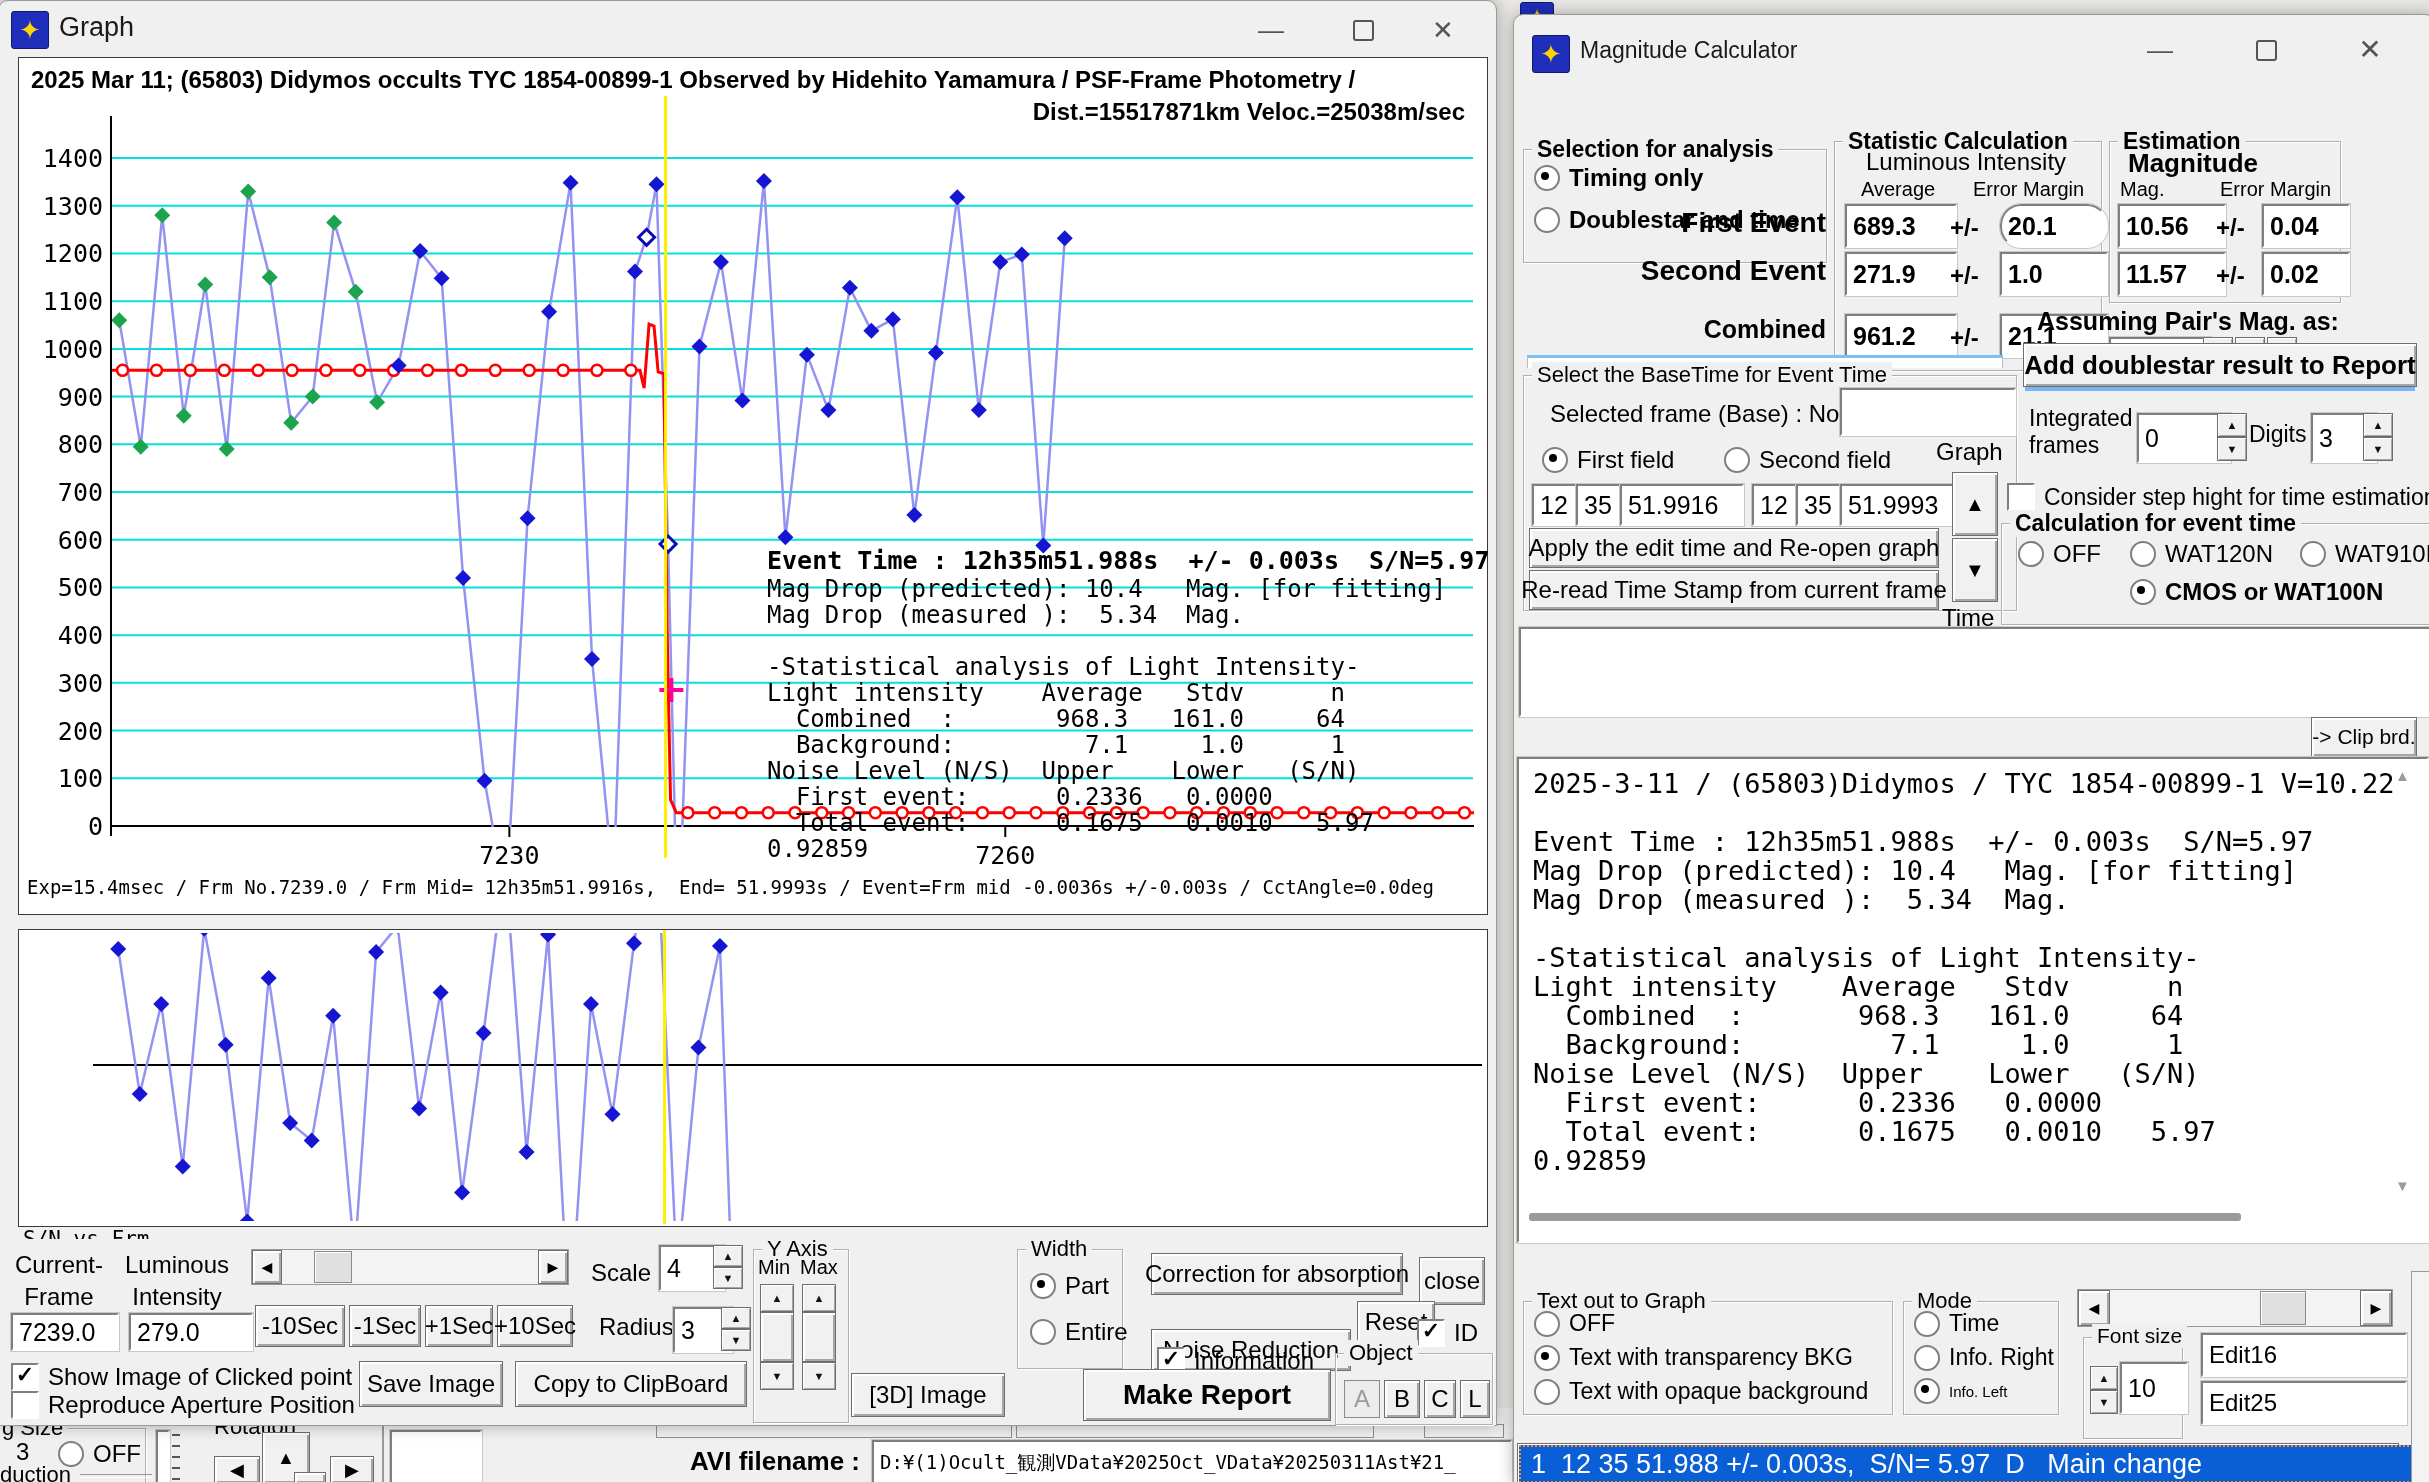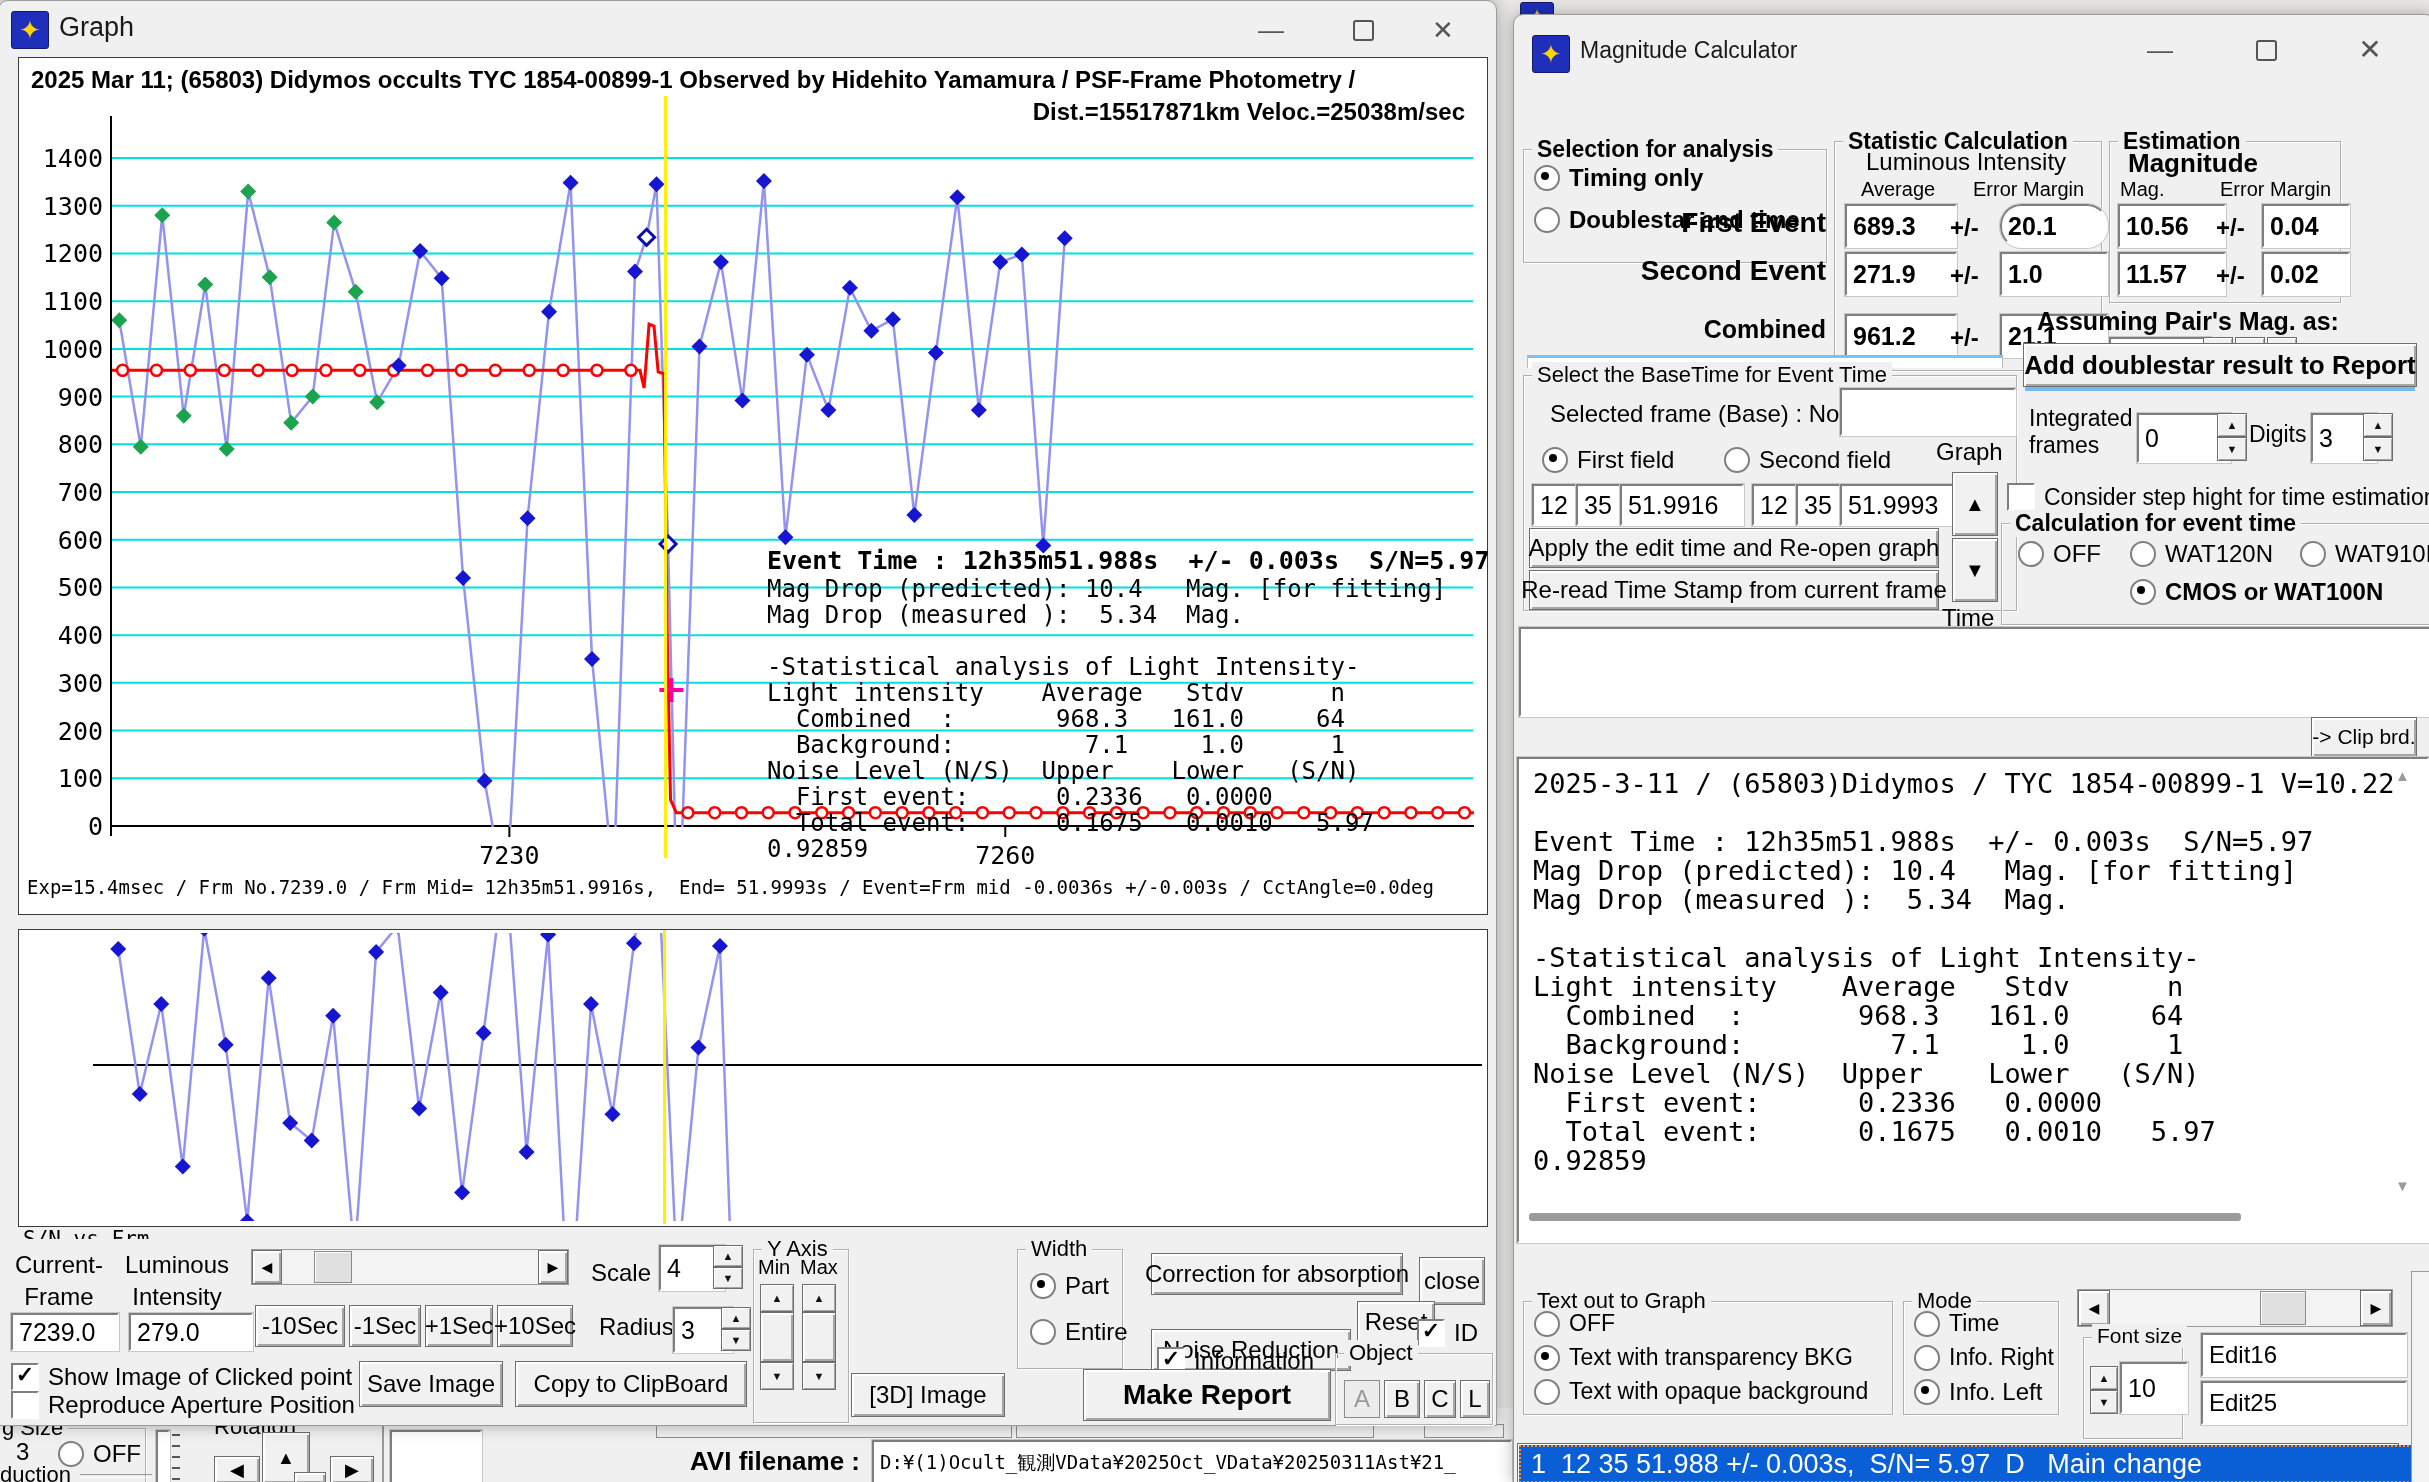--- a/index.html
+++ b/index.html
@@ -598,21 +598,21 @@
       <div class="row ab" style="left:10px;top:8px;">
         <span class="rd"></span>
         <span class="lbl" style="font-size:23px;">Time</span>
       </div>
       <div class="row ab" style="left:10px;top:42px;">
         <span class="rd"></span>
         <span class="lbl" style="font-size:23px;">Info. Right</span>
       </div>
       <div class="row ab" style="left:10px;top:76px;">
         <span class="rd on"></span>
-        <span class="lbl" style="font-size:24px;text-align:right;">Info. Left</span>
+        <span class="lbl" style="font-size:15px;text-align:right;">Info. Left</span>
       </div>
     </div>
     <div class="ab sb" style="left:563px;top:1274px;width:314px;height:36px;">
       <div class="ab b3" style="left:0;top:0;width:30px;height:34px;font-size:14px;">
           <span>◀</span>
         </div>
       <div class="ab thm" style="left:182px;top:1px;width:44px;height:32px;"></div>
       <div class="ab b3" style="left:282px;top:0;width:30px;height:34px;font-size:14px;">
           <span>▶</span>
         </div>

